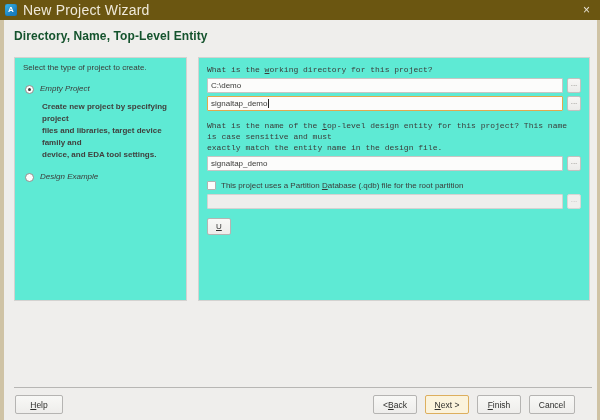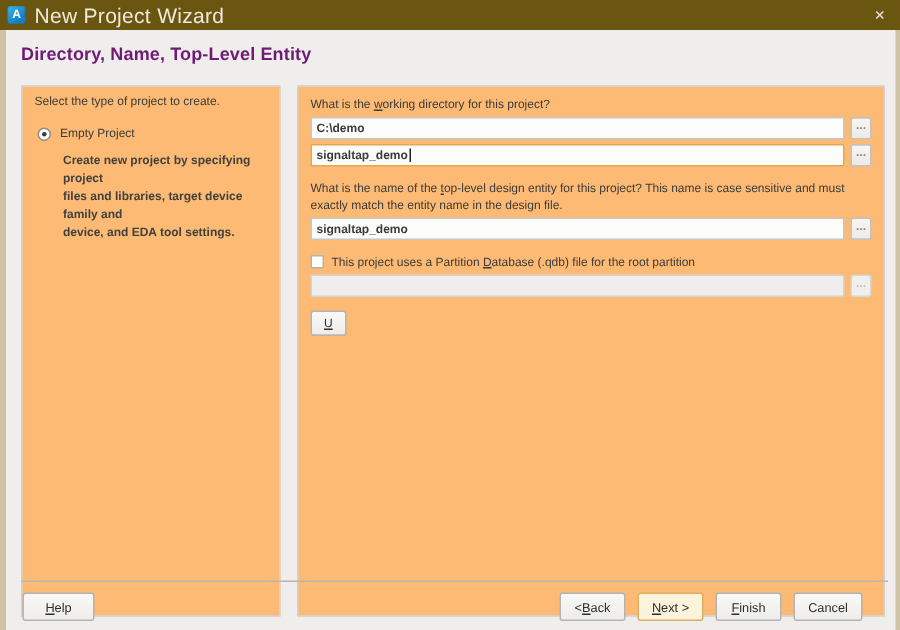--- a/index.html
+++ b/index.html
@@ -32,46 +32,46 @@
   .edge { position:absolute; top:20px; height:400px; background:#cfc3a5; z-index:1; }
   .edge.left { left:0; width:4px; }
   .edge.right { right:0; width:3px; }
   
   .dialog {
     position:absolute; left:4px; top:20px; width:593px; height:400px;
     background:#efeeec; z-index:2;
   }
   .page-title {
     position:absolute; left:10px; top:9px;
-    font-size:12px; font-weight:bold; color:#701a75; letter-spacing:.1px;
+    font-size:12px; font-weight:bold; color:#14532d; letter-spacing:.1px;
   }
   .panel {
-    position:absolute; top:37px; height:354px;
-    background:#fdba74; border:1px solid #d3d2d0;
+    position:absolute; top:37px; height:244px;
+    background:#5eead4; border:1px solid #d3d2d0;
     font-size:8px; line-height:10px;
   }
   .panel.left  { left:10px;  width:173px; padding:5px 8px; }
   .panel.right { left:194px; width:392px; padding:4px 8px; }
   
-  .radio-row { display:flex; align-items:flex-end; gap:6px; margin:11px 0 0 2px; }
+  .radio-row { display:flex; align-items:flex-end; gap:6px; margin:11px 0 0 2px;font-style:italic; }
   .radio {
     width:9px; height:9px; border:1px solid #8f8e8c; border-radius:50%;
     background:#fdfdfc; position:relative; flex:0 0 auto;
   }
   .radio.selected::after {
     content:""; position:absolute; left:2px; top:2px;
     width:3px; height:3px; border-radius:50%; background:#3b3b39;
   }
   .radio-desc { margin:7px 0 0 19px; line-height:12px; white-space:pre-line; color:#40403e;font-weight:bold; }
   .link { color:#3056c8; text-decoration:underline; cursor:pointer; }
   
-  .q-label { margin-top:9px; line-height:11px; white-space:pre-line; }
+  .q-label { margin-top:9px; line-height:11px; white-space:pre-line;font-family:Liberation Mono, monospace; }
   .q-label.first { margin-top:2px; }
   .mn { text-decoration:underline; }
-  .input-row { display:flex; align-items:center; gap:4px; margin-top:3px;font-weight:bold; }
+  .input-row { display:flex; align-items:center; gap:4px; margin-top:3px; }
   .textbox {
     flex:1; height:15px; border:1px solid #c7c6c4; border-radius:1px;
     background:#fcfcfb; display:flex; align-items:center; padding:0 3px;
     overflow:hidden; white-space:nowrap;
   }
   .textbox.focused { border-color:#e2a94f; }
   .textbox.disabled { background:#efeeec; border-color:#d4d3d1; }
   .caret { display:inline-block; width:1px; height:9px; background:#222; margin-left:1px; }
   .browse-btn {
     width:14px; height:15px; flex:0 0 auto;
@@ -133,20 +133,24 @@
     <div>Select the type of project to create.</div>
 
     <div class="radio-row">
       <span class="radio selected"></span>
       <span>Empty Project</span>
     </div>
     <div class="radio-desc">Create new project by specifying project
 files and libraries, target device family and
 device, and EDA tool settings.</div>
 
+    <div class="radio-row">
+      <span class="radio"></span>
+      <span>Design Example</span>
+    </div>
   </div>
 
   <div class="panel right">
 
     <div class="q-label first"><span>What is the </span><span class="mn">w</span><span>orking directory for this project?</span></div>
     <div class="input-row">
       <div class="textbox">
           <span>C:\demo</span>
         </div>
       <div class="browse-btn">...</div>

